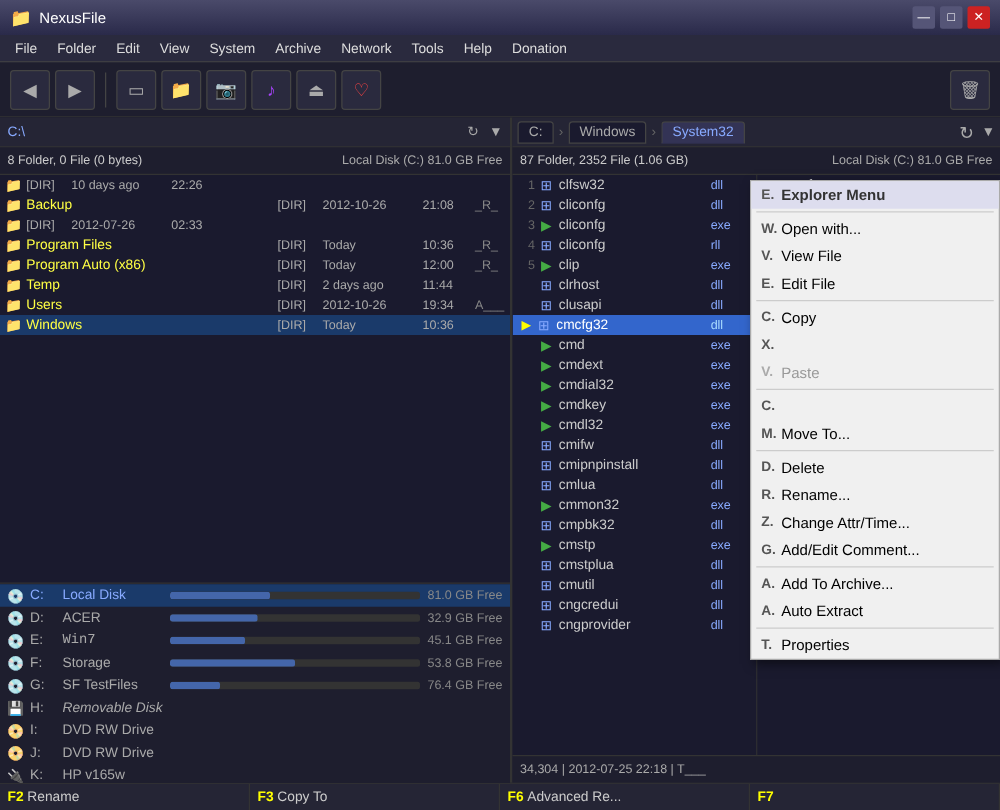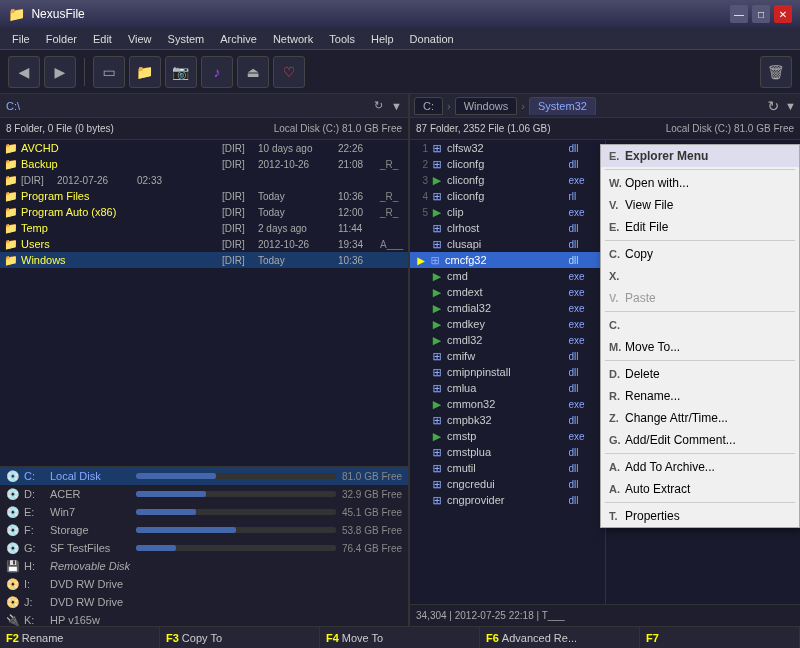--- a/index.html
+++ b/index.html
@@ -400,21 +400,20 @@
 
     <div class="pane-header">
       <span class="info-left">8 Folder, 0 File (0 bytes)</span>
       <span class="info-right">Local Disk (C:) 81.0 GB Free</span>
     </div>
 
     <div class="file-list">
 
       <div class="file-row dir-row">
         <span class="file-icon" style="color:#ffff44;">📁</span>
-        <span class="file-name">AVCHD</span>
         <span class="file-dir">[DIR]</span>
         <span class="file-date">10 days ago</span>
         <span class="file-time">22:26</span>
         <span class="file-attr"></span>
       </div>
       <div class="file-row dir-row">
         <span class="file-icon" style="color:#ffff44;">📁</span>
         <span class="file-name">Backup</span>
         <span class="file-dir">[DIR]</span>
         <span class="file-date">2012-10-26</span>
@@ -485,21 +484,21 @@
         <span style="width:26px;">D:</span>
         <span style="width:80px;">ACER</span>
         <div class="drive-bar-container">
           <div class="drive-bar" style="width:35%;"></div>
         </div>
         <span class="drive-label">32.9 GB Free</span>
       </div>
       <div class="drive-item">
         <span class="drive-icon">💿</span>
         <span style="width:26px;">E:</span>
-        <span style="width:80px;">Win7</span>
+        <span style="width:80px;font-family:Liberation Mono, monospace;">Win7</span>
         <div class="drive-bar-container">
           <div class="drive-bar" style="width:30%;"></div>
         </div>
         <span class="drive-label">45.1 GB Free</span>
       </div>
       <div class="drive-item">
         <span class="drive-icon">💿</span>
         <span style="width:26px;">F:</span>
         <span style="width:80px;">Storage</span>
         <div class="drive-bar-container">
@@ -821,24 +820,20 @@
 <div id="bottom-toolbar">
   <div class="bottom-btn">
     <span class="key">F2</span>
     <span>Rename</span>
   </div>
   <div class="bottom-btn">
     <span class="key">F3</span>
     <span>Copy To</span>
   </div>
   <div class="bottom-btn">
-    <span class="key">F4</span>
-    <span>Move To</span>
-  </div>
-  <div class="bottom-btn">
     <span class="key">F6</span>
     <span>Advanced Re...</span>
   </div>
   <div class="bottom-btn">
     <span class="key">F7</span>
     <span></span>
   </div>
 </div>
 
 </body></html>

